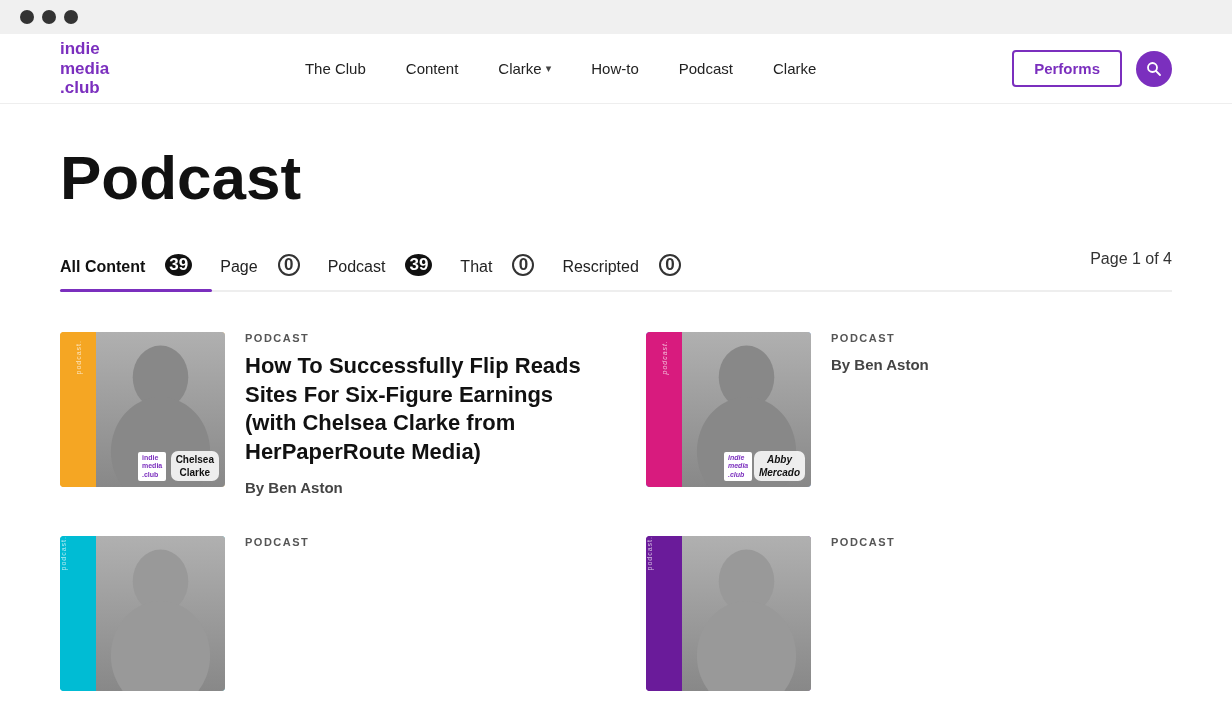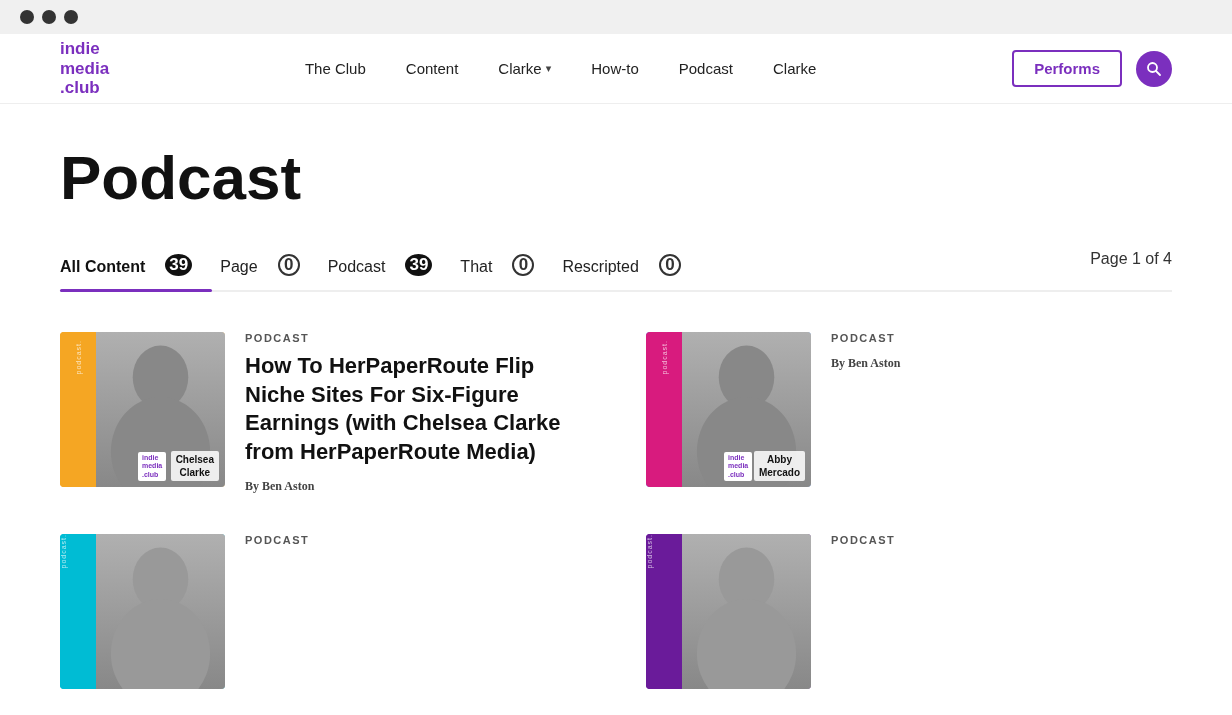--- a/index.html
+++ b/index.html
@@ -230,21 +230,21 @@
       align-items: flex-end;
       justify-content: center;
       overflow: hidden;
     }
     .person-name-tag {
       position: absolute;
       bottom: 6px;
       right: 6px;
       background: rgba(255,255,255,0.85);
       padding: 2px 5px;
-      border-radius: 2px;
+      border-radius: 7px;
       font-size: 10px;
       font-weight: 600;
       color: #111;
       line-height: 1.3;
       text-align: center;
     }
     .bottom-logo-tag {
       position: absolute;
       bottom: 6px;
       left: 42px;
@@ -256,20 +256,21 @@
       color: #7B2FBE;
       line-height: 1.2;
     }
 
     
     .card-img-2 {
       background: #3b82f6;
       position: relative;
       width: 100%;
       height: 100%;
+      font-style: italic;
     }
     .card-img-2 .podcast-label {
       position: absolute;
       top: 0;
       left: 0;
       width: 36px;
       height: 100%;
       background: #D81B7E;
       display: flex;
       flex-direction: column;
@@ -344,24 +345,23 @@
       color: #555;
       text-transform: uppercase;
     }
     .card-title {
       font-size: 22px;
       font-weight: 700;
       color: #111;
       line-height: 1.3;
     }
     .card-author {
-      font-size: 12px;
+      font-size: 15px;
       color: #444;
       margin-top: 4px;
-      font-family: Liberation Serif, serif;
     }
     .card-author span {
       font-weight: 600;
     }
   </style>
 </head>
 <body>
 
 <div class="top-bar">
   <span class="dot"></span>
@@ -455,21 +455,21 @@
                 <ellipse cx="65" cy="120" rx="50" ry="55" fill="#888"></ellipse>
               </svg>
             </div>
             <div class="person-name-tag">Chelsea<br>Clarke</div>
             <div class="bottom-logo-tag">indie<br>media<br>.club</div>
           </div>
         </div>
       </div>
       <div class="card-body">
         <div class="card-tag">PODCAST</div>
-        <div class="card-title">How To HerPaperRoute Flip Niche Sites For Six-Figure Earnings (with Chelsea Clarke from HerPaperRoute Media)</div>
+        <div class="card-title">How To Successfully Flip Reads Sites For Six-Figure Earnings (with Chelsea Clarke from HerPaperRoute Media)</div>
         <div class="card-author">
           <span>By Ben Aston</span>
         </div>
       </div>
     </div>
 
     <div class="card">
       <div class="card-image">
         <div class="card-img-2">
           <div class="podcast-label">

